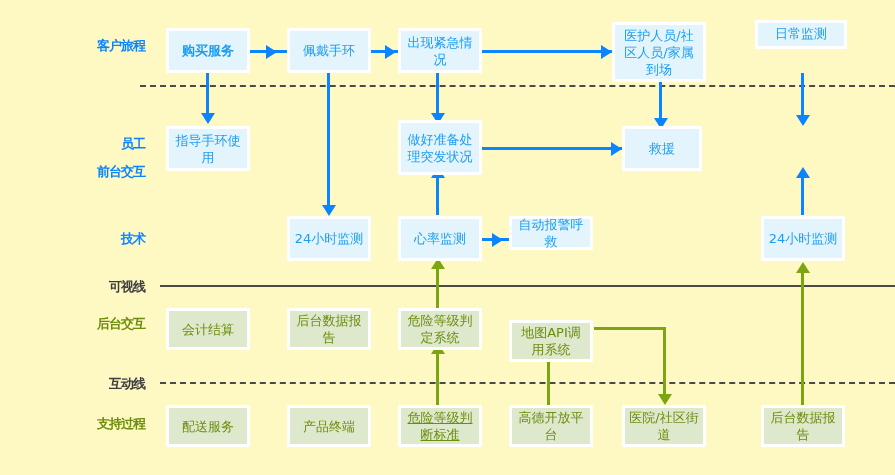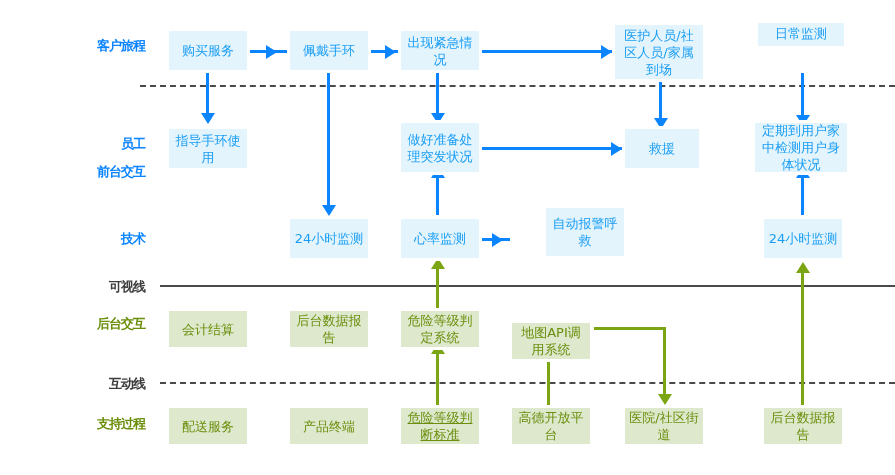--- a/index.html
+++ b/index.html
@@ -1,17 +1,17 @@
 <!DOCTYPE html>
 <html><head>
 <meta charset="utf-8">
 <style>
   html,body{margin:0;padding:0;background:#000;}
   body{width:895px;height:475px;overflow:hidden;font-family:"DejaVu Sans","Liberation Sans",sans-serif;}
-  #stage{position:relative;width:895px;height:475px;background:#ffffff;}
+  #stage{position:relative;width:895px;height:475px;background:#fef9c3;}
 
   
   .lane-label{
     position:absolute;font-weight:bold;font-size:13px;letter-spacing:-1px;
     white-space:nowrap;text-align:right;
   }
   .lane-label.blue{color:#0a84ff;}
   .lane-label.green{color:#6b8e0b;}
   .lane-label.gray{color:#3d3d3d;}
 
@@ -108,34 +108,33 @@
   <div class="conn vg" style="left:547px;top:350px;height:55px;"></div>
   <div class="arrow up-g" style="left:541.5px;top:343px;"></div>
 
   <div class="conn hg" style="left:594px;top:327px;width:72px;"></div>
   <div class="conn vg" style="left:663px;top:327px;height:72px;"></div>
   <div class="arrow down-g" style="left:657.5px;top:394px;"></div>
 
   <div class="conn vg" style="left:801px;top:270px;height:135px;"></div>
   <div class="arrow up-g" style="left:795.5px;top:262px;"></div>
 
-  <div class="node blue" style="left:166px;top:28px;width:84px;height:45px;">购买服务</div>
+  <div class="node blue" style="left:166px;top:28px;width:84px;height:45px;font-weight:bold;">购买服务</div>
   <div class="node blue" style="left:287px;top:28px;width:84px;height:45px;">佩戴手环</div>
   <div class="node blue" style="left:398px;top:28px;width:84px;height:45px;">出现紧急情况</div>
   <div class="node blue" style="left:612px;top:22px;width:94px;height:60px;">医护人员/社区人员/家属到场</div>
   <div class="node blue" style="left:755px;top:20px;width:92px;height:29px;font-family:Liberation Mono, monospace;">日常监测</div>
 
   <div class="node blue" style="left:166px;top:126px;width:84px;height:45px;">指导手环使用</div>
   <div class="node blue" style="left:398px;top:120px;width:84px;height:55px;">做好准备处理突发状况</div>
   <div class="node blue" style="left:622px;top:126px;width:80px;height:45px;">救援</div>
-  <div class="node blue" style="left:752px;top:120px;width:98px;height:55px;">定期到用户家中检测用户身体状况</div>
 
   <div class="node blue" style="left:287px;top:216px;width:84px;height:45px;">24小时监测</div>
   <div class="node blue" style="left:398px;top:216px;width:84px;height:45px;">心率监测</div>
-  <div class="node blue" style="left:509px;top:205px;width:84px;height:54px;margin-left:34px;">自动报警呼救</div>
+  <div class="node blue" style="left:509px;top:216px;width:84px;height:34px;">自动报警呼救</div>
   <div class="node blue" style="left:761px;top:216px;width:84px;height:45px;">24小时监测</div>
 
   <div class="node green" style="left:166px;top:308px;width:84px;height:42px;">会计结算</div>
   <div class="node green" style="left:287px;top:308px;width:84px;height:42px;">后台数据报告</div>
   <div class="node green" style="left:398px;top:308px;width:84px;height:42px;">危险等级判定系统</div>
   <div class="node green" style="left:509px;top:308px;width:84px;height:42px;margin-top:12px;">地图API调用系统</div>
 
   <div class="node green" style="left:166px;top:405px;width:84px;height:42px;">配送服务</div>
   <div class="node green" style="left:287px;top:405px;width:84px;height:42px;">产品终端</div>
   <div class="node green" style="left:398px;top:405px;width:84px;height:42px;text-decoration:underline;">危险等级判断标准</div>

